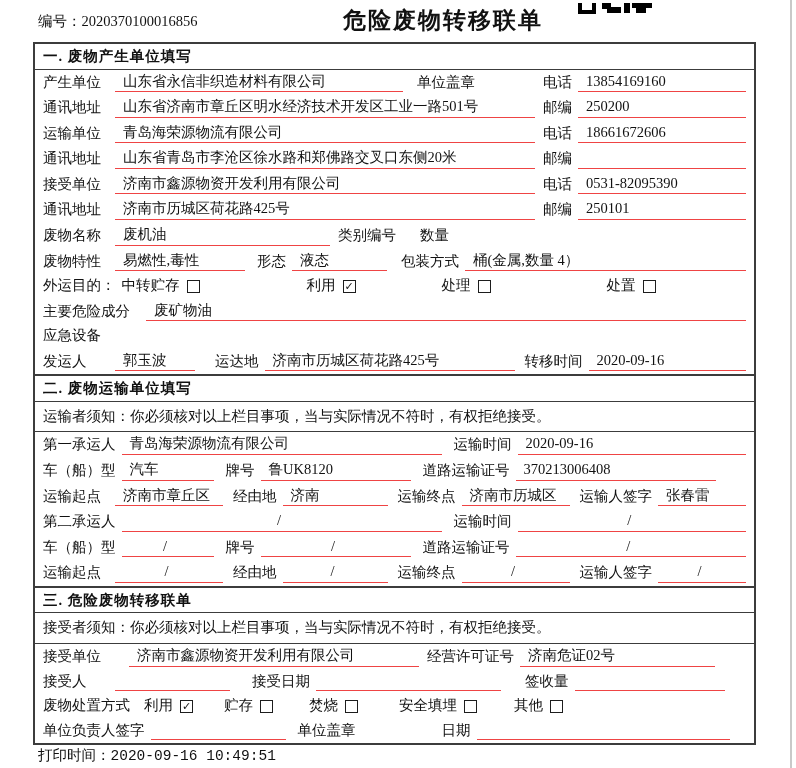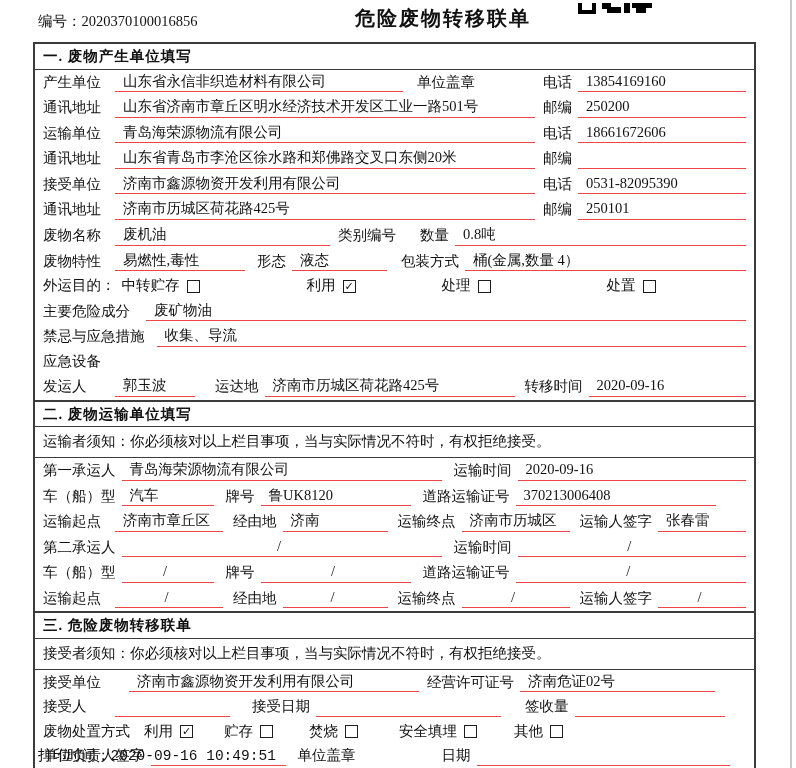--- a/index.html
+++ b/index.html
@@ -8,21 +8,21 @@
     width:796px; height:768px; background:#ffffff; color:#111;
     font-family:"Liberation Serif","DejaVu Serif",serif;
     font-size:14.5px; line-height:1.35;
   }
   .page { position:relative; width:796px; height:768px; overflow:hidden; background:#fff; }
 
   
   .serial { position:absolute; left:38px; top:12px; white-space:nowrap; }
   .doc-title {
     position:absolute; left:90px; right:0; top:5px; text-align:center;
-    font-size:20px; font-weight:bold; letter-spacing:2px;
+    font-size:23px; font-weight:bold; letter-spacing:2px;
   }
   .qr-frag { position:absolute; left:578px; top:0; width:80px; height:11px; }
 
   
   .page-edge { position:absolute; left:790px; top:0; width:2px; height:768px; background:#c9c9c9; }
 
   
   .form-table {
     position:absolute; left:33px; top:42px; width:723px;
     border:2px solid #3c3c3c; background:#fff;
@@ -128,21 +128,20 @@
         <span class="uv" style="width:420px">济南市历城区荷花路425号</span>
         <span class="lb" style="padding-left:8px">邮编</span>
         <span class="uv fill">250101</span>
       </div>
 
       <div class="row">
         <span class="lb lb1">废物名称</span>
         <span class="uv" style="width:215px">废机油</span>
         <span class="lb" style="padding-left:8px">类别编号</span>
         <span class="lb" style="padding-left:18px">数量</span>
-        <span class="uv fill">0.8吨</span>
       </div>
 
       <div class="row">
         <span class="lb lb1">废物特性</span>
         <span class="uv" style="width:130px">易燃性,毒性</span>
         <span class="lb" style="padding-left:12px">形态</span>
         <span class="uv" style="width:95px">液态</span>
         <span class="lb" style="padding-left:14px">包装方式</span>
         <span class="uv fill">桶(金属,数量 4）</span>
       </div>
@@ -165,24 +164,20 @@
           <span class="lb">处置</span>
           <span class="cb"></span>
         </span>
       </div>
 
       <div class="row">
         <span class="lb" style="padding-right:16px">主要危险成分</span>
         <span class="uv fill">废矿物油</span>
       </div>
 
-      <div class="row">
-        <span class="lb" style="padding-right:12px">禁忌与应急措施</span>
-        <span class="uv fill">收集、导流</span>
-      </div>
 
       <div class="row">
         <span class="lb lb1">应急设备</span>
       </div>
 
       <div class="row">
         <span class="lb lb1">发运人</span>
         <span class="uv" style="width:80px">郭玉波</span>
         <span class="lb" style="padding-left:20px">运达地</span>
         <span class="uv" style="width:250px">济南市历城区荷花路425号</span>

